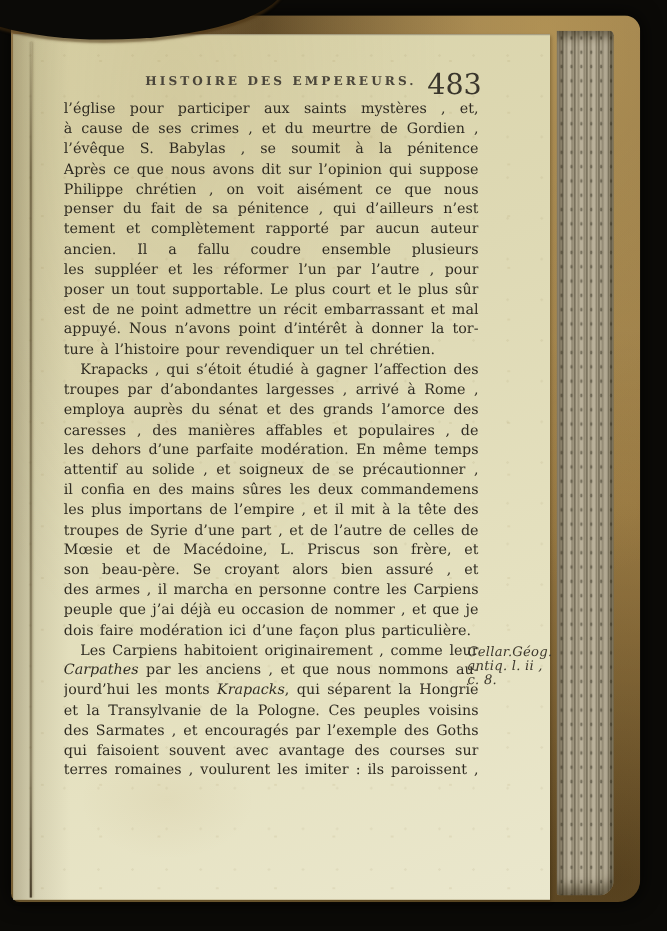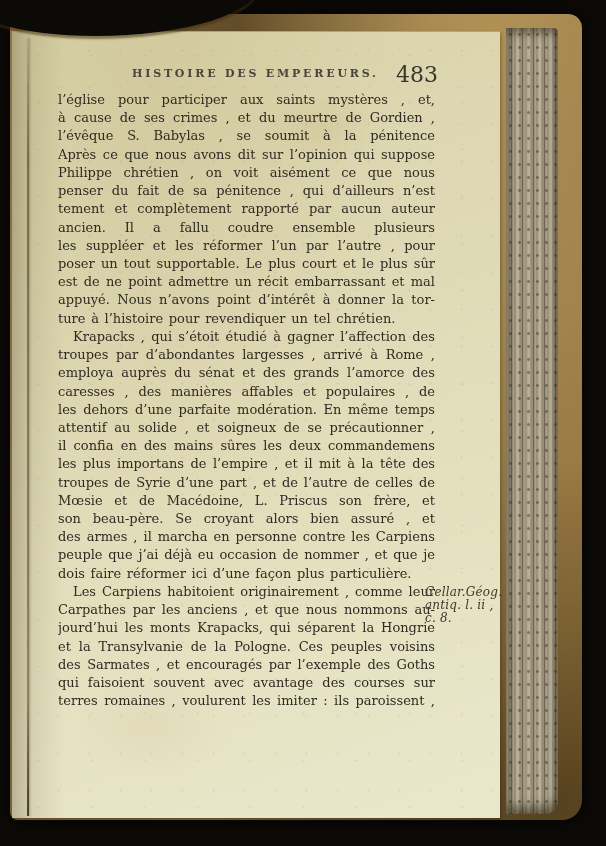--- a/index.html
+++ b/index.html
@@ -65,34 +65,34 @@
   .header{
     position:absolute;left:46px;top:30px;width:380px;height:24px;
     color:#474234;
   }
   .running-title{
     position:absolute;left:74px;top:5px;
     font-size:11px;letter-spacing:2.8px;font-weight:bold;color:#4a453a;
   }
   .page-number{
     position:absolute;right:0;top:0;
-    font-size:22px;color:#3a362c;
+    font-size:26px;color:#3a362c;
   }
   
   .text-col{
     position:absolute;left:46px;top:59px;width:377px;
     color:#2f2b22;font-size:13px;word-spacing:1.5px;
   }
   .line{
     height:18.23px;line-height:18.23px;overflow:hidden;
     text-align:justify;text-align-last:justify;-moz-text-align-last:justify;
   }
   .line-end{text-align-last:left;-moz-text-align-last:left;}
   .line-indent{text-indent:15px;}
-  .it{}
+  .it{font-style:italic;}
   
   .margin-note{
     position:absolute;left:413px;top:554px;width:92px;
     font-style:italic;font-size:12px;line-height:13px;color:#3d382d;
     letter-spacing:.2px;
   }
   
   .stain1{position:absolute;left:250px;top:60px;width:120px;height:70px;border-radius:50%;
     background:radial-gradient(ellipse, rgba(165,130,60,.10), transparent 70%);}
   .stain2{position:absolute;left:60px;top:640px;width:160px;height:110px;border-radius:50%;
@@ -135,21 +135,21 @@
       <div class="line"><span>caresses , des manières affables et populaires , de tous</span></div>
       <div class="line"><span>les dehors d’une parfaite modération. En même temps</span></div>
       <div class="line"><span>attentif au solide , et soigneux de se précautionner ,</span></div>
       <div class="line"><span>il confia en des mains sûres les deux commandemens</span></div>
       <div class="line"><span>les plus importans de l’empire , et il mit à la tête des</span></div>
       <div class="line"><span>troupes de Syrie d’une part , et de l’autre de celles de</span></div>
       <div class="line"><span>Mœsie et de Macédoine, L. Priscus son frère, et Sévérien</span></div>
       <div class="line"><span>son beau-père. Se croyant alors bien assuré , et voulant</span></div>
       <div class="line"><span>des armes , il marcha en personne contre les Carpiens ,</span></div>
       <div class="line"><span>peuple que j’ai déjà eu occasion de nommer , et que je</span></div>
-      <div class="line line-end"><span>dois faire réformer ici d’une façon plus particulière.</span></div>
+      <div class="line line-end"><span>dois faire modération ici d’une façon plus particulière.</span></div>
       <div class="line line-indent"><span>Les Carpiens habitoient originairement , comme leur</span></div>
       <div class="line"><span class="it">Carpathes</span><span> par les anciens , et que nous nommons au-</span></div>
       <div class="line"><span>jourd’hui les monts </span><span class="it">Krapacks</span><span>, qui séparent la Hongrie</span></div>
       <div class="line"><span>et la Transylvanie de la Pologne. Ces peuples voisins</span></div>
       <div class="line"><span>des Sarmates , et encouragés par l’exemple des Goths ,</span></div>
       <div class="line"><span>qui faisoient souvent avec avantage des courses sur les</span></div>
       <div class="line"><span>terres romaines , voulurent les imiter : ils paroissent ,</span></div>
     </div>
 
   <div class="margin-note">

